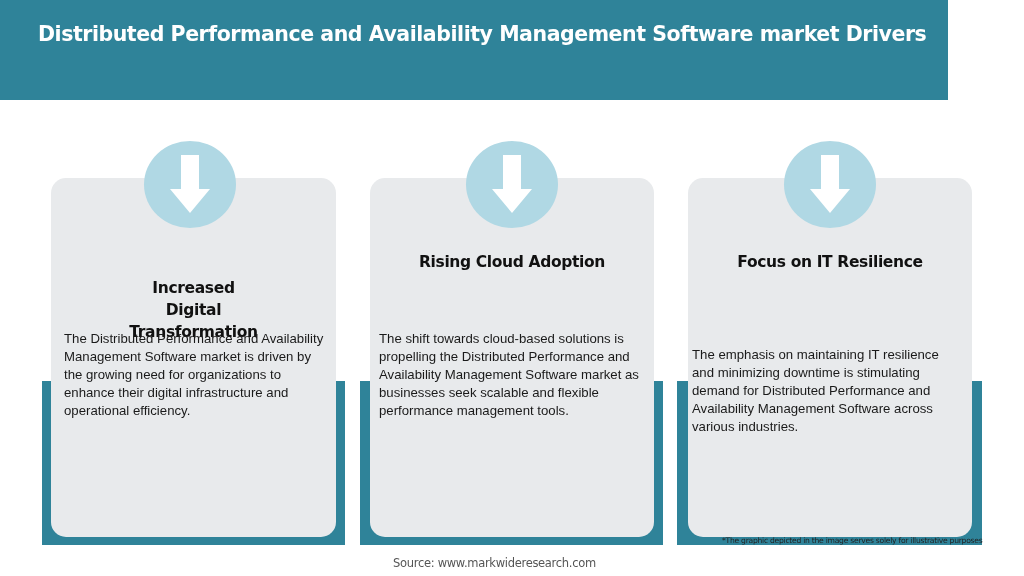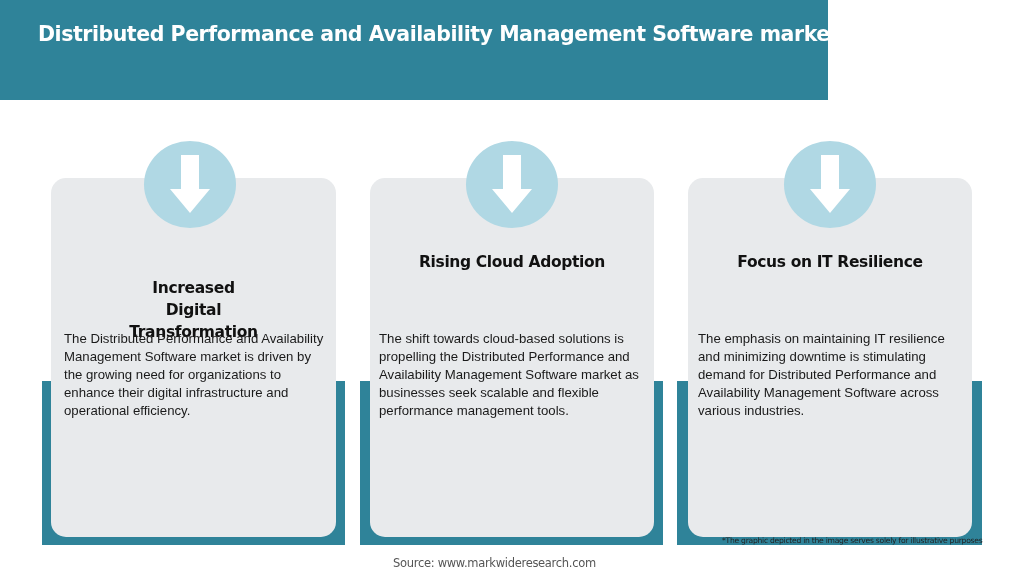--- a/index.html
+++ b/index.html
@@ -1,20 +1,20 @@
 <!DOCTYPE html>
 <html><head>
   <meta charset="utf-8">
   <style>
     * { margin: 0; padding: 0; box-sizing: border-box; }
     html, body { width: 1024px; height: 576px; overflow: hidden; background: #ffffff; }
     body { position: relative; font-family: "Liberation Sans", sans-serif; }
 
     .header {
-      position: absolute; left: 0; top: 0; width: 828px; height: 100px;
+      position: absolute; left: 0; top: 0; width: 948px; height: 100px;
       background: #2f8399;
     }
     .header-title {
       position: absolute; left: 38px; top: 22px;
       font-family: "DejaVu Sans", sans-serif;
       font-weight: bold; font-size: 20.5px; color: #ffffff;
       letter-spacing: -0.45px; white-space: nowrap;
     }
     .logo {
       position: absolute; left: 924px; top: 10px; width: 92px; height: 50px;
@@ -86,21 +86,21 @@
   <div class="card-body">The Distributed Performance and Availability Management Software market is driven by the growing need for organizations to enhance their digital infrastructure and operational efficiency.</div>
 </div>
 
 <div class="card" style="left:370px; width:284px;">
   <div class="card-title">Rising Cloud Adoption</div>
   <div class="card-body" style="left:9px;">The shift towards cloud-based solutions is propelling the Distributed Performance and Availability Management Software market as businesses seek scalable and flexible performance management tools.</div>
 </div>
 
 <div class="card" style="left:688px; width:284px;">
   <div class="card-title">Focus on IT Resilience</div>
-  <div class="card-body" style="left:10px;">The emphasis on maintaining IT resilience and minimizing downtime is stimulating demand for Distributed Performance and Availability Management Software across various industries.</div>
+  <div class="card-body" style="left:4px;margin-top:16px;">The emphasis on maintaining IT resilience and minimizing downtime is stimulating demand for Distributed Performance and Availability Management Software across various industries.</div>
 </div>
 
 <div class="icon-circle" style="left:144px;">
   <svg width="92" height="87" viewBox="0 0 92 87">
     <path d="M37 14 L55 14 L55 48 L66 48 L46 72 L26 48 L37 48 Z" fill="#ffffff"></path>
   </svg>
 </div>
 <div class="icon-circle" style="left:466px;">
   <svg width="92" height="87" viewBox="0 0 92 87">
     <path d="M37 14 L55 14 L55 48 L66 48 L46 72 L26 48 L37 48 Z" fill="#ffffff"></path>

